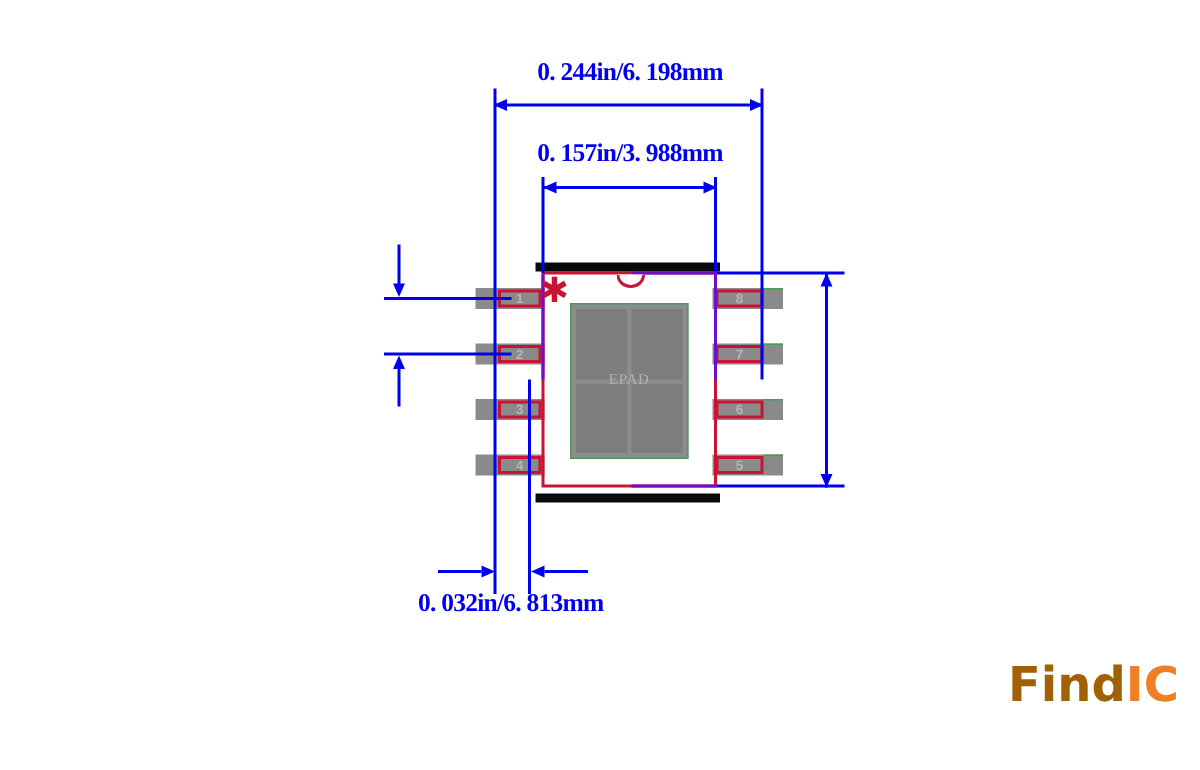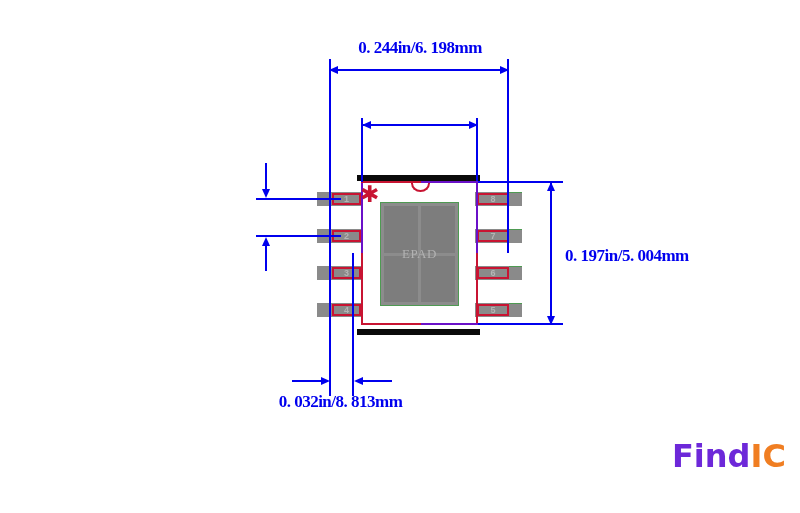--- a/index.html
+++ b/index.html
@@ -52,44 +52,44 @@
   }
   .padgreen{position:absolute;left:489px;width:13px;height:1px;background:#4e9a52;z-index:7;}
   #epad{
     position:absolute;left:360px;top:202px;width:79px;height:104px;background:#8c8c8c;
     border:1px solid #4e9a52;box-sizing:border-box;z-index:4;
     display:grid;grid-template-columns:1fr 1fr;grid-template-rows:1fr 1fr;gap:3px;padding:3px;
   }
   .quad{background:#7d7d7d;}
   #epad-label{
     position:absolute;left:360px;top:249px;width:79px;text-align:center;color:#b2b2b2;
-    font-size:13px;line-height:10px;letter-spacing:0.5px;z-index:5;
+    font-size:10px;line-height:10px;letter-spacing:0.5px;z-index:5;
     font-family:"Liberation Serif",serif;
   }
   
   #logo{position:absolute;left:652px;top:440px;width:140px;text-align:left;cursor:pointer;}
   #logo-main{
     font-family:"DejaVu Sans",sans-serif;font-weight:bold;font-size:32px;line-height:32px;
     letter-spacing:0px;white-space:nowrap;
   }
-  #logo-find{color:#6d28d9;}
+  #logo-find{color:#a16207;}
   #logo-ic{color:#f07e22;}
   #logo-domain{
     font-family:"DejaVu Sans",sans-serif;font-weight:bold;font-size:16px;line-height:18px;
     color:#8c8c8c;letter-spacing:2.5px;white-space:nowrap;margin-top:2px;
   }
 </style>
 </head>
 <body>
 
 <div id="canvas">
 
   <div class="dimtext" style="left:310px;top:39px;width:180px;text-align:center;">0. 244in/6. 198mm</div>
-  <div class="dimtext" style="left:545px;top:247px;">0. 197in/5. 004mm</div>
-  <div class="dimtext" style="left:250px;top:393px;width:141px;text-align:center;">0. 032in/8. 813mm</div>
+  <div class="dimtext" style="left:310px;top:93px;width:180px;text-align:center;">0. 157in/3. 988mm</div>
+  <div class="dimtext" style="left:250px;top:393px;width:141px;text-align:center;">0. 032in/6. 813mm</div>
 
   <div class="bl" style="left:309px;top:59px;width:2px;height:337px;z-index:10;"></div>
   <div class="bl" style="left:487px;top:59px;width:2px;height:194px;z-index:10;"></div>
   <div class="bl" style="left:341px;top:118px;width:2px;height:64px;z-index:10;"></div>
   <div class="bl" style="left:456px;top:118px;width:2px;height:64px;z-index:10;"></div>
   <div class="bl" style="left:332px;top:253px;width:2px;height:143px;z-index:10;"></div>
   <div class="bl" style="left:458px;top:181px;width:85px;height:2px;z-index:10;"></div>
 
   <div class="bl" style="left:458px;top:323px;width:85px;height:2px;z-index:10;"></div>
 

